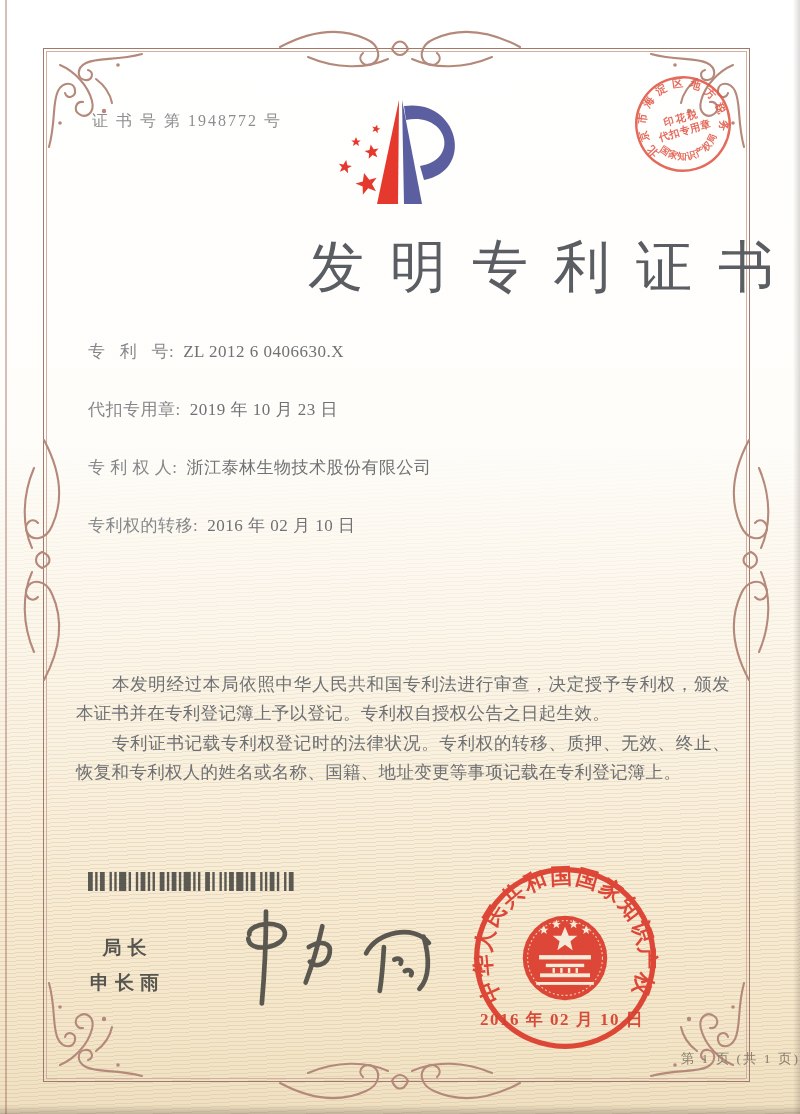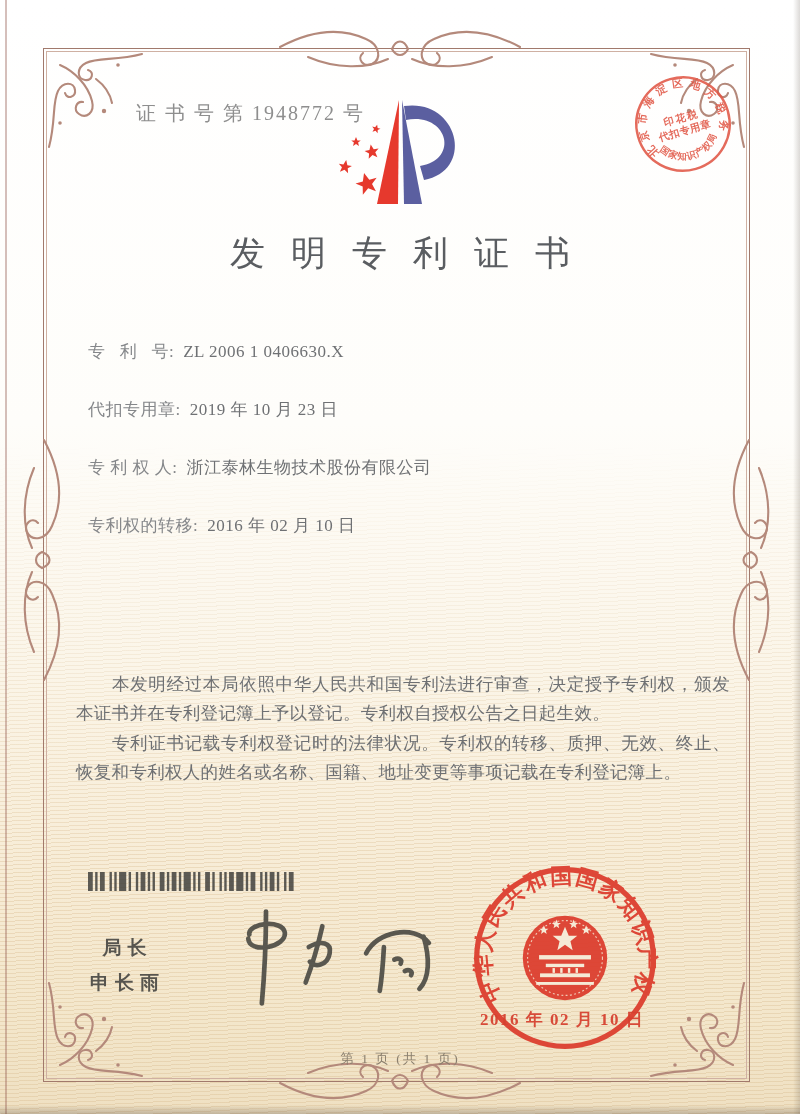--- a/index.html
+++ b/index.html
@@ -21,23 +21,23 @@
   .orn svg{display:block;width:100%;height:100%;}
   .orn-tl{left:46px;top:51px;width:100px;height:100px;}
   .orn-tr{right:53px;top:51px;width:100px;height:100px;transform:scaleX(-1);}
   .orn-bl{left:46px;bottom:35px;width:100px;height:100px;transform:scaleY(-1);}
   .orn-br{right:53px;bottom:35px;width:100px;height:100px;transform:scale(-1,-1);}
   .orn-top{left:400px;top:48px;width:252px;height:58px;transform:translate(-50%,-50%);}
   .orn-bottom{left:400px;top:1082px;width:252px;height:58px;transform:translate(-50%,-50%) scaleY(-1);}
   .orn-left{left:43px;top:560px;width:252px;height:58px;transform:translate(-50%,-50%) rotate(90deg);}
   .orn-right{left:750px;top:560px;width:252px;height:58px;transform:translate(-50%,-50%) rotate(-90deg);}
   
-  .cert-number{position:absolute;left:92px;top:100px;font-size:20px;letter-spacing:2px;color:#8e8e8e;white-space:pre;margin-left:44px;}
+  .cert-number{position:absolute;left:92px;top:111px;font-size:16px;letter-spacing:2px;color:#8e8e8e;white-space:pre;}
   .logo{position:absolute;left:320px;top:96px;width:160px;height:120px;}
-  .cert-title{position:absolute;left:0;right:0;top:230px;text-align:center;font-size:35px;
+  .cert-title{position:absolute;left:0;right:0;top:230px;text-align:right;font-size:56px;
     letter-spacing:26px;padding-left:26px;color:#5a5d61;font-weight:500;}
   
   .fields{position:absolute;left:88px;top:340px;right:60px;}
   .field-row{height:58px;font-size:17px;color:#74767a;letter-spacing:.5px;}
   .flabel{display:inline-block;white-space:pre;color:#85878a;}
   .fvalue{margin-left:9px;color:#6f7174;}
   
   .paras{position:absolute;left:76px;right:70px;top:670px;font-family:Liberation Serif, serif;}
   .paras p{margin:0 0 2px;text-indent:2.05em;font-size:17.5px;line-height:28.5px;
     text-align:justify;color:#6e7073;letter-spacing:.3px;}
@@ -46,21 +46,21 @@
   
   .signer{position:absolute;left:90px;top:930px;font-family:"Liberation Sans","DejaVu Sans",sans-serif;
     font-size:19px;font-weight:600;color:#57554f;letter-spacing:6px;line-height:35px;text-align:center;}
   .signature{position:absolute;left:218px;top:905px;width:240px;height:105px;}
   
   .office-seal{position:absolute;left:469px;top:862px;width:192px;height:192px;opacity:.92;}
   .seal-date{position:absolute;left:480px;top:1008px;font-size:17px;font-weight:bold;color:#d6402f;
     letter-spacing:1.5px;opacity:.93;white-space:pre;}
   .tax-stamp{position:absolute;left:627px;top:68px;width:112px;height:112px;transform:rotate(-16deg);opacity:.88;}
   
-  .footer-page{position:absolute;left:0;right:0;top:1050px;text-align:center;font-size:13.5px;
+  .footer-page{position:absolute;left:0;right:0;top:1050px;text-align:right;font-size:13.5px;
     letter-spacing:2px;color:#8a7f6e;}
 </style>
 </head>
 <body>
 
 <div class="photo">
 
   <div class="guilloche"></div>
   <div class="left-edge-line"></div>
   <div class="right-shadow"></div>
@@ -144,21 +144,21 @@
         <use href="#star5" xlink:href="#star5" transform="translate(36,46) scale(0.5)"></use>
         <use href="#star5" xlink:href="#star5" transform="translate(56,33) scale(0.45) rotate(15)"></use>
       </g>
     </svg>
   </div>
 
   <div class="cert-title">发明专利证书</div>
 
   <div class="fields">
     <div class="field-row">
-      <span class="flabel">专   利   号:</span><span class="fvalue">ZL 2006 1 0406630.X</span>
+      <span class="flabel">专   利   号:</span><span class="fvalue">ZL 2012 6 0406630.X</span>
     </div>
     <div class="field-row">
       <span class="flabel">代扣专用章:</span><span class="fvalue">2019 年 10 月 23 日</span>
     </div>
     <div class="field-row">
       <span class="flabel">专 利 权 人:</span><span class="fvalue">浙江泰林生物技术股份有限公司</span>
     </div>
     <div class="field-row">
       <span class="flabel">专利权的转移:</span><span class="fvalue">2016 年 02 月 10 日</span>
     </div>

